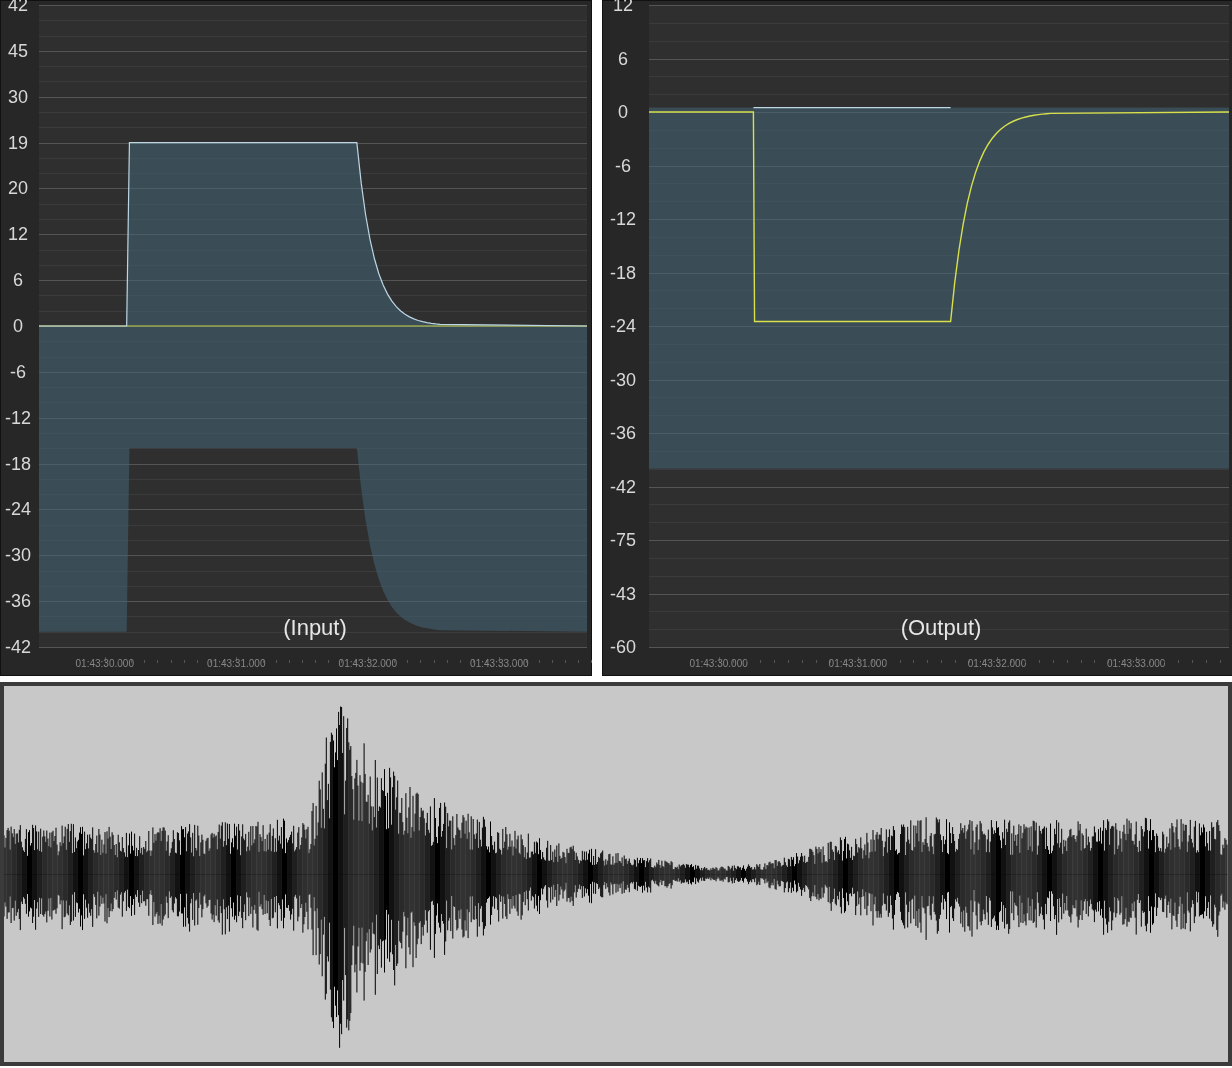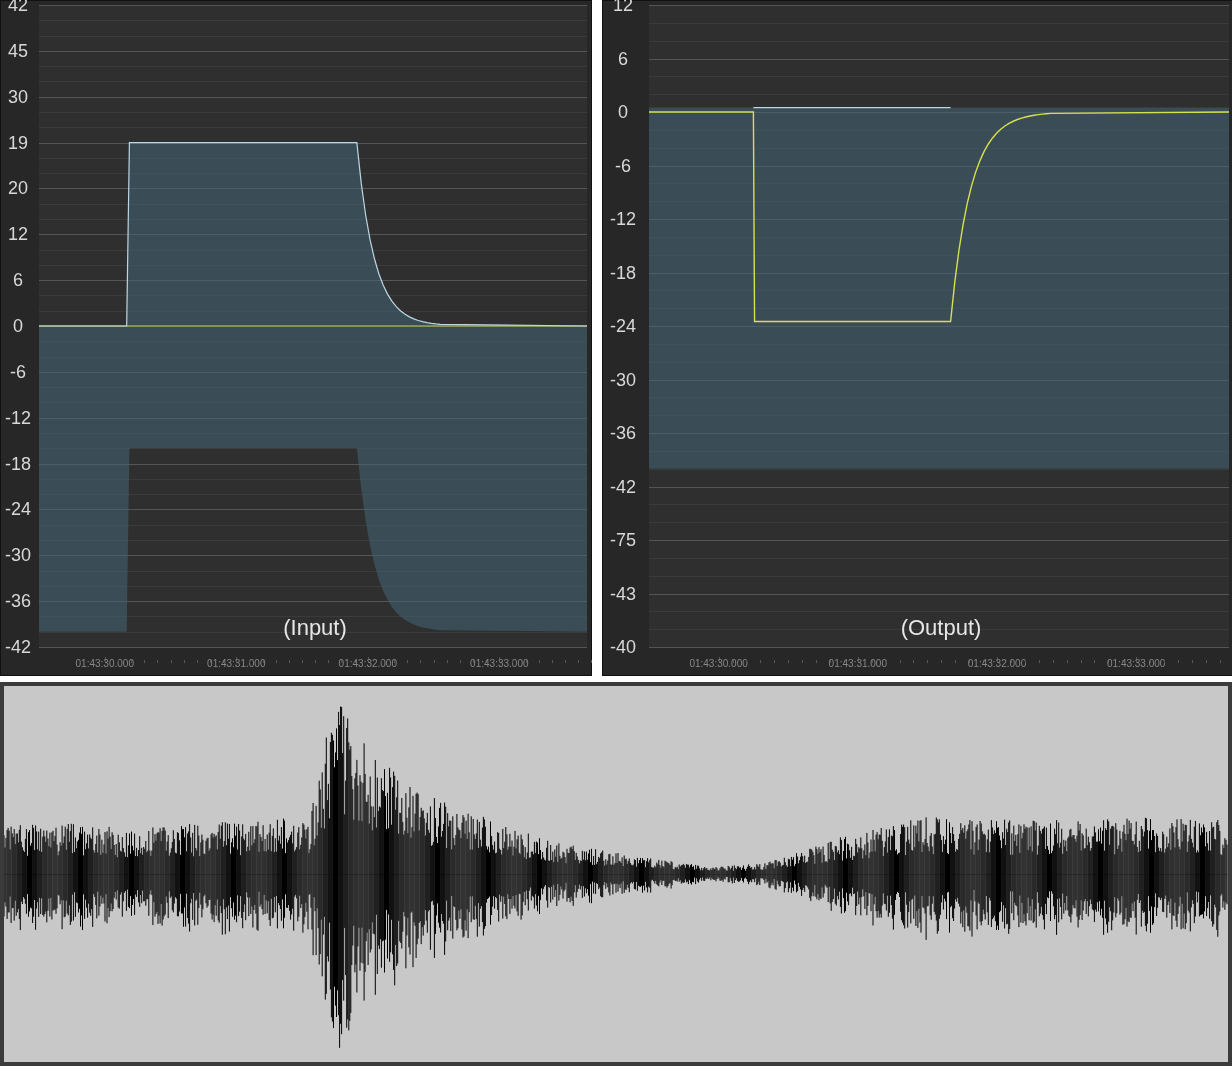--- a/index.html
+++ b/index.html
@@ -233,21 +233,21 @@
       <div class="ylabel r" style="top:111px">0</div>
       <div class="ylabel r" style="top:164.5px">-6</div>
       <div class="ylabel r" style="top:218px">-12</div>
       <div class="ylabel r" style="top:271.5px">-18</div>
       <div class="ylabel r" style="top:325px">-24</div>
       <div class="ylabel r" style="top:378.5px">-30</div>
       <div class="ylabel r" style="top:432px">-36</div>
       <div class="ylabel r" style="top:485.5px">-42</div>
       <div class="ylabel r" style="top:539px">-75</div>
       <div class="ylabel r" style="top:592.5px">-43</div>
-      <div class="ylabel r" style="top:646px">-40</div>
+      <div class="ylabel r" style="top:646px">-60</div>
     </div>
 
   <div class="wave-panel" style="left:0;top:682px;width:1224px;height:376px">
     <div class="wave-mid" style="top:188px"></div>
     <svg id="wave" width="1224" height="376">
         <path d="M0.0,149.4L0.0,230.4M1.0,161.5L1.0,216.3M2.0,151.9L2.0,220.6M3.1,144.1L3.1,232.9M4.1,141.9L4.1,226.4M5.1,144.7L5.1,226.4M6.1,163.5L6.1,210.5M7.1,140.6L7.1,237.0M8.2,147.3L8.2,222.2M9.2,151.1L9.2,221.8M10.2,143.1L10.2,234.6M11.2,157.9L11.2,214.7M12.2,147.7L12.2,229.8M13.3,147.4L13.3,226.3M14.3,156.4L14.3,222.9M15.3,143.8L15.3,233.0M16.3,139.1L16.3,244.1M17.3,155.7L17.3,215.6M18.4,161.3L18.4,218.0M19.4,164.4L19.4,211.1M20.4,166.0L20.4,212.8M21.4,152.9L21.4,217.8M22.4,143.1L22.4,227.8M23.5,169.8L23.5,208.1M24.5,146.2L24.5,230.7M25.5,144.1L25.5,225.4M26.5,159.6L26.5,221.6M27.5,157.1L27.5,222.4M28.6,138.8L28.6,237.0M29.6,142.0L29.6,230.7M30.6,164.1L30.6,214.0M31.6,139.4L31.6,243.8M32.6,145.4L32.6,222.6M33.7,163.3L33.7,216.2M34.7,145.6L34.7,230.9M35.7,164.9L35.7,211.8M36.7,142.7L36.7,228.0M37.7,165.9L37.7,212.4M38.8,150.7L38.8,229.0M39.8,144.5L39.8,230.6M40.8,150.3L40.8,228.1M41.8,155.9L41.8,225.5M42.8,144.5L42.8,236.4M43.9,152.5L43.9,224.8M44.9,160.2L44.9,212.5M45.9,146.6L45.9,230.5M46.9,161.3L46.9,211.9M47.9,146.3L47.9,233.5M49.0,144.8L49.0,224.7M50.0,155.1L50.0,223.8M51.0,150.0L51.0,223.6M52.0,141.7L52.0,227.8M53.0,158.6L53.0,222.3M54.1,169.3L54.1,208.8M55.1,165.3L55.1,209.7M56.1,156.2L56.1,218.3M57.1,159.8L57.1,214.4M58.1,139.6L58.1,243.2M59.2,157.2L59.2,214.4M60.2,150.4L60.2,231.3M61.2,140.7L61.2,230.6M62.2,163.8L62.2,214.7M63.2,142.9L63.2,227.5M64.3,138.0L64.3,229.3M65.3,155.9L65.3,219.4M66.3,145.1L66.3,239.0M67.3,137.8L67.3,235.7M68.3,167.1L68.3,208.6M69.4,138.2L69.4,234.6M70.4,166.0L70.4,206.2M71.4,151.4L71.4,230.9M72.4,162.2L72.4,216.4M73.4,155.4L73.4,217.2M74.5,153.8L74.5,226.5M75.5,146.6L75.5,222.8M76.5,141.2L76.5,240.5M77.5,147.9L77.5,229.4M78.5,140.8L78.5,244.1M79.6,169.4L79.6,208.3M80.6,145.6L80.6,232.9M81.6,163.2L81.6,213.7M82.6,157.3L82.6,221.7M83.6,148.6L83.6,231.7M84.7,162.4L84.7,217.7M85.7,148.4L85.7,226.7M86.7,151.7L86.7,229.8M87.7,153.1L87.7,223.1M88.7,141.4L88.7,240.9M89.8,164.2L89.8,208.1M90.8,166.7L90.8,210.9M91.8,158.0L91.8,218.9M92.8,149.6L92.8,232.4M93.8,166.4L93.8,205.7M94.9,143.0L94.9,229.6M95.9,148.5L95.9,220.5M96.9,169.0L96.9,209.6M97.9,153.7L97.9,217.8M98.9,166.8L98.9,211.7M100.0,158.4L100.0,217.5M101.0,146.1L101.0,235.5M102.0,167.6L102.0,208.2M103.0,145.3L103.0,237.3M104.0,152.7L104.0,222.0M105.1,140.9L105.1,231.1M106.1,150.7L106.1,225.1M107.1,163.0L107.1,217.5M108.1,146.3L108.1,225.3M109.1,148.9L109.1,223.0M110.2,159.0L110.2,211.8M111.2,169.0L111.2,206.0M112.2,158.0L112.2,213.6M113.2,171.2L113.2,204.4M114.2,148.7L114.2,221.5M115.3,156.3L115.3,222.6M116.3,164.8L116.3,208.6M117.3,165.6L117.3,206.3M118.3,151.1L118.3,230.7M119.3,162.1L119.3,215.3M120.4,166.4L120.4,206.7M121.4,170.7L121.4,204.9M122.4,146.9L122.4,224.9M123.4,171.1L123.4,203.6M124.4,159.3L124.4,220.9M125.5,147.5L125.5,222.2M126.5,167.7L126.5,210.1M127.5,145.6L127.5,229.8M128.5,159.8L128.5,218.9M129.5,164.4L129.5,213.0M130.6,147.6L130.6,228.9M131.6,170.0L131.6,208.6M132.6,161.8L132.6,210.9M133.6,170.2L133.6,204.1M134.6,164.0L134.6,216.5M135.7,150.2L135.7,220.9M136.7,167.2L136.7,209.0M137.7,161.8L137.7,217.2M138.7,168.7L138.7,204.6M139.7,161.0L139.7,215.3M140.8,162.8L140.8,215.2M141.8,155.0L141.8,219.7M142.8,166.2L142.8,213.2M143.8,164.7L143.8,213.1M144.8,145.0L144.8,229.8M145.9,164.5L145.9,208.3M146.9,169.9L146.9,204.3M147.9,164.6L147.9,209.1M148.9,141.4L148.9,239.0M149.9,156.8L149.9,216.1M151.0,148.1L151.0,230.6M152.0,154.7L152.0,228.0M153.0,147.3L153.0,225.9M154.0,146.1L154.0,237.9M155.0,146.7L155.0,229.7M156.1,142.2L156.1,237.5M157.1,155.1L157.1,218.1M158.1,144.9L158.1,239.6M159.1,141.4L159.1,233.5M160.1,141.5L160.1,230.3M161.2,144.6L161.2,228.5M162.2,164.7L162.2,210.5M163.2,155.5L163.2,216.8M164.2,149.2L164.2,232.1M165.2,169.8L165.2,205.4M166.3,166.7L166.3,211.8M167.3,162.3L167.3,210.4M168.3,155.9L168.3,224.2M169.3,144.2L169.3,226.4M170.3,153.0L170.3,217.5M171.4,166.7L171.4,211.2M172.4,167.3L172.4,212.7M173.4,146.2L173.4,230.2M174.4,147.0L174.4,230.4M175.4,154.3L175.4,225.6M176.5,168.8L176.5,207.9M177.5,140.1L177.5,227.4M178.5,143.3L178.5,227.5M179.5,143.0L179.5,240.8M180.5,151.3L180.5,221.4M181.6,141.1L181.6,240.6M182.6,165.3L182.6,207.7M183.6,147.5L183.6,231.9M184.6,145.4L184.6,237.7M185.6,138.1L185.6,245.6M186.7,151.4L186.7,217.3M187.7,166.6L187.7,212.8M188.7,146.8L188.7,233.9M189.7,170.3L189.7,207.0M190.7,138.9L190.7,239.5M191.8,162.0L191.8,214.7M192.8,164.4L192.8,213.4M193.8,139.7L193.8,238.8M194.8,149.5L194.8,222.0M195.8,170.1L195.8,206.7M196.9,156.4L196.9,218.6M197.9,148.6L197.9,231.4M198.9,153.8L198.9,223.2M199.9,167.5L199.9,210.4M200.9,168.1L200.9,208.7M202.0,154.8L202.0,217.3M203.0,152.5L203.0,221.7M204.0,151.8L204.0,219.9M205.0,164.9L205.0,214.0M206.0,162.4L206.0,213.7M207.1,148.4L207.1,227.5M208.1,146.9L208.1,233.5M209.1,151.6L209.1,228.8M210.1,147.8L210.1,236.1M211.1,150.6L211.1,219.3M212.2,149.4L212.2,229.7M213.2,163.3L213.2,213.5M214.2,146.0L214.2,234.4M215.2,138.5L215.2,236.7M216.2,152.7L216.2,220.1M217.3,139.7L217.3,227.1M218.3,136.2L218.3,248.7M219.3,160.7L219.3,213.3M220.3,155.0L220.3,223.3M221.3,136.3L221.3,248.3M222.4,159.2L222.4,221.3M223.4,137.5L223.4,233.1M224.4,152.8L224.4,219.6M225.4,138.0L225.4,245.6M226.4,167.7L226.4,211.1M227.5,156.4L227.5,222.3M228.5,152.3L228.5,230.7M229.5,161.3L229.5,216.5M230.5,137.7L230.5,233.7M231.5,149.7L231.5,229.7M232.6,140.7L232.6,236.2M233.6,163.5L233.6,209.3M234.6,138.0L234.6,230.1M235.6,144.5L235.6,225.7M236.6,169.2L236.6,210.1M237.7,150.4L237.7,231.9M238.7,138.3L238.7,242.2M239.7,152.5L239.7,226.0M240.7,154.2L240.7,218.4M241.7,147.9L241.7,234.2M242.8,165.3L242.8,206.4M243.8,160.7L243.8,211.4M244.8,145.8L244.8,230.1M245.8,164.5L245.8,211.5M246.8,140.2L246.8,227.9M247.9,159.4L247.9,220.5M248.9,140.0L248.9,241.5M249.9,157.1L249.9,224.0M250.9,153.3L250.9,218.9M251.9,140.1L251.9,227.6M253.0,140.4L253.0,243.7M254.0,135.8L254.0,244.8M255.0,165.9L255.0,205.8M256.0,148.2L256.0,220.6M257.0,151.1L257.0,218.3M258.1,155.1L258.1,223.1M259.1,139.2L259.1,228.8M260.1,165.2L260.1,208.9M261.1,153.0L261.1,228.0M262.1,165.5L262.1,214.4M263.2,148.6L263.2,227.3M264.2,163.6L264.2,215.2M265.2,146.6L265.2,234.0M266.2,138.2L266.2,240.0M267.2,165.2L267.2,212.9M268.3,149.9L268.3,232.3M269.3,142.4L269.3,231.7M270.3,166.1L270.3,211.0M271.3,152.2L271.3,226.3M272.3,165.6L272.3,210.0M273.4,133.8L273.4,242.4M274.4,154.5L274.4,217.0M275.4,149.7L275.4,219.3M276.4,157.7L276.4,223.0M277.4,141.1L277.4,234.8M278.5,162.6L278.5,213.4M279.5,132.6L279.5,242.3M280.5,134.7L280.5,231.8M281.5,167.1L281.5,208.4M282.5,152.4L282.5,221.7M283.6,156.5L283.6,222.0M284.6,154.1L284.6,219.0M285.6,151.3L285.6,224.9M286.6,148.9L286.6,233.6M287.6,145.6L287.6,228.4M288.7,157.3L288.7,222.8M289.7,139.8L289.7,244.7M290.7,165.4L290.7,210.7M291.7,163.6L291.7,208.8M292.7,161.1L292.7,212.4M293.8,146.6L293.8,235.3M294.8,141.1L294.8,230.7M295.8,163.3L295.8,209.6M296.8,158.9L296.8,222.1M297.8,151.4L297.8,218.1M298.9,137.1L298.9,246.7M299.9,138.6L299.9,238.3M300.9,143.7L300.9,231.0M301.9,152.5L301.9,216.8M302.9,143.2L302.9,225.8M304.0,140.8L304.0,243.4M305.0,167.1L305.0,208.9M306.0,163.2L306.0,207.9M307.0,158.0L307.0,221.8M308.0,125.0L308.0,243.6M309.1,117.0L309.1,269.2M310.1,159.5L310.1,211.1M311.1,152.8L311.1,225.2M312.1,119.9L312.1,269.1M313.1,149.5L313.1,222.3M314.2,136.4L314.2,242.1M315.2,94.7L315.2,278.5M316.2,103.4L316.2,268.1M317.2,141.8L317.2,233.7M318.2,86.4L318.2,290.3M319.3,122.8L319.3,248.6M320.3,142.4L320.3,230.9M321.3,77.7L321.3,313.6M322.3,51.5L322.3,307.8M323.3,114.1L323.3,270.4M324.4,97.8L324.4,275.5M325.4,132.3L325.4,236.7M326.4,55.9L326.4,303.6M327.4,46.7L327.4,331.3M328.4,48.8L328.4,335.6M329.5,54.5L329.5,342.1M330.5,81.3L330.5,300.7M331.5,66.4L331.5,319.7M332.5,42.4L332.5,331.0M333.5,74.1L333.5,304.4M334.6,25.9L334.6,329.2M335.6,39.0L335.6,361.8M336.6,20.5L336.6,337.8M337.6,21.0L337.6,348.2M338.6,67.0L338.6,294.1M339.7,30.2L339.7,314.6M340.7,128.3L340.7,241.9M341.7,94.6L341.7,289.1M342.7,42.0L342.7,341.7M343.7,32.4L343.7,333.4M344.8,56.3L344.8,344.4M345.8,63.7L345.8,334.9M346.8,60.1L346.8,327.0M347.8,90.0L347.8,279.1M348.8,103.2L348.8,259.6M349.9,133.7L349.9,239.8M350.9,92.4L350.9,286.3M351.9,86.9L351.9,278.5M352.9,73.9L352.9,306.5M353.9,99.6L353.9,260.5M355.0,134.6L355.0,241.8M356.0,89.2L356.0,284.7M357.0,95.7L357.0,276.7M358.0,135.1L358.0,241.6M359.0,96.9L359.0,277.5M360.1,57.3L360.1,314.6M361.1,88.0L361.1,285.9M362.1,115.7L362.1,255.2M363.1,115.9L363.1,246.6M364.1,108.8L364.1,279.0M365.2,137.6L365.2,243.2M366.2,90.5L366.2,266.5M367.2,120.3L367.2,263.4M368.2,144.3L368.2,236.4M369.2,120.5L369.2,247.6M370.3,131.1L370.3,248.3M371.3,74.0L371.3,308.8M372.3,141.5L372.3,228.7M373.3,91.5L373.3,288.0M374.3,125.0L374.3,259.5M375.4,120.4L375.4,263.1M376.4,121.5L376.4,253.2M377.4,92.2L377.4,281.7M378.4,104.0L378.4,255.3M379.4,105.1L379.4,254.5M380.5,83.1L380.5,286.5M381.5,110.0L381.5,253.6M382.5,143.2L382.5,223.9M383.5,106.8L383.5,272.6M384.5,142.3L384.5,228.4M385.6,81.8L385.6,275.8M386.6,91.4L386.6,266.3M387.6,138.7L387.6,233.8M388.6,101.2L388.6,268.3M389.6,85.6L389.6,284.0M390.7,89.8L390.7,299.4M391.7,123.7L391.7,258.9M392.7,111.3L392.7,280.0M393.7,94.5L393.7,277.5M394.7,147.7L394.7,234.8M395.8,126.7L395.8,255.4M396.8,127.0L396.8,257.0M397.8,112.0L397.8,262.5M398.8,136.1L398.8,245.7M399.8,148.7L399.8,225.9M400.9,144.7L400.9,230.5M401.9,107.2L401.9,282.3M402.9,131.7L402.9,249.4M403.9,147.2L403.9,231.8M404.9,121.4L404.9,261.3M406.0,101.0L406.0,268.5M407.0,151.8L407.0,226.7M408.0,141.1L408.0,225.6M409.0,109.8L409.0,281.2M410.0,145.4L410.0,236.3M411.1,127.6L411.1,239.8M412.1,107.8L412.1,272.0M413.1,106.7L413.1,258.3M414.1,108.1L414.1,252.6M415.1,144.5L415.1,236.9M416.2,131.0L416.2,235.2M417.2,121.8L417.2,258.1M418.2,125.2L418.2,241.1M419.2,124.4L419.2,249.6M420.2,132.4L420.2,238.8M421.3,149.5L421.3,224.1M422.3,136.8L422.3,234.6M423.3,126.9L423.3,246.7M424.3,143.8L424.3,225.4M425.3,146.8L425.3,224.0M426.4,120.4L426.4,263.8M427.4,159.9L427.4,215.7M428.4,158.8L428.4,214.8M429.4,155.9L429.4,218.9M430.4,112.1L430.4,271.9M431.5,132.0L431.5,247.9M432.5,151.0L432.5,229.5M433.5,157.1L433.5,217.4M434.5,140.4L434.5,236.7M435.5,121.9L435.5,241.6M436.6,116.9L436.6,246.5M437.6,150.7L437.6,228.1M438.6,145.0L438.6,235.0M439.6,137.9L439.6,237.7M440.6,116.5L440.6,268.9M441.7,120.6L441.7,255.5M442.7,162.1L442.7,214.6M443.7,127.1L443.7,244.3M444.7,140.4L444.7,234.6M445.7,134.5L445.7,231.8M446.8,134.8L446.8,245.1M447.8,163.4L447.8,210.0M448.8,130.3L448.8,252.6M449.8,152.1L449.8,220.2M450.8,159.2L450.8,221.0M451.9,149.1L451.9,233.9M452.9,128.0L452.9,244.3M453.9,141.5L453.9,242.3M454.9,143.6L454.9,224.5M455.9,144.3L455.9,232.8M457.0,152.1L457.0,223.4M458.0,136.7L458.0,243.5M459.0,129.1L459.0,251.5M460.0,131.4L460.0,250.4M461.0,147.7L461.0,234.4M462.1,134.7L462.1,244.6M463.1,152.8L463.1,223.3M464.1,127.7L464.1,252.1M465.1,146.3L465.1,226.2M466.1,163.5L466.1,210.5M467.2,130.3L467.2,236.2M468.2,163.7L468.2,210.3M469.2,133.0L469.2,233.3M470.2,148.4L470.2,233.9M471.2,152.9L471.2,219.9M472.3,147.4L472.3,233.1M473.3,133.5L473.3,250.7M474.3,161.9L474.3,217.1M475.3,135.9L475.3,240.6M476.3,153.7L476.3,222.7M477.4,160.4L477.4,220.1M478.4,141.6L478.4,236.1M479.4,130.8L479.4,249.5M480.4,133.4L480.4,242.8M481.4,140.7L481.4,240.2M482.5,160.2L482.5,216.6M483.5,163.5L483.5,213.0M484.5,160.6L484.5,212.0M485.5,166.3L485.5,210.6M486.5,135.5L486.5,238.6M487.6,150.1L487.6,229.0M488.6,159.1L488.6,220.6M489.6,163.6L489.6,210.1M490.6,155.6L490.6,222.7M491.6,167.2L491.6,211.1M492.7,166.6L492.7,212.3M493.7,146.1L493.7,223.9M494.7,147.0L494.7,235.6M495.7,162.7L495.7,208.6M496.7,164.0L496.7,215.8M497.8,168.4L497.8,210.2M498.8,142.9L498.8,232.6M499.8,162.0L499.8,210.6M500.8,155.7L500.8,218.0M501.8,141.0L501.8,230.4M502.9,148.3L502.9,233.1M503.9,163.7L503.9,208.2M504.9,160.7L504.9,213.0M505.9,147.8L505.9,227.9M506.9,160.7L506.9,213.1M508.0,154.5L508.0,222.6M509.0,169.5L509.0,210.0M510.0,160.6L510.0,219.8M511.0,144.9L511.0,222.5M512.0,162.5L512.0,209.1M513.1,153.4L513.1,225.5M514.1,149.6L514.1,229.8M515.1,166.8L515.1,207.7M516.1,168.3L516.1,208.3M517.1,148.6L517.1,233.7M518.2,153.3L518.2,229.3M519.2,159.2L519.2,215.8M520.2,171.3L520.2,206.0M521.2,161.1L521.2,219.2M522.2,173.0L522.2,204.7M523.3,166.5L523.3,213.2M524.3,147.6L524.3,224.5M525.3,171.8L525.3,204.7M526.3,171.3L526.3,201.5M527.3,165.7L527.3,214.6M528.4,165.5L528.4,209.9M529.4,168.3L529.4,211.2M530.4,155.8L530.4,222.6M531.4,166.9L531.4,208.2M532.4,155.5L532.4,219.6M533.5,156.6L533.5,225.3M534.5,168.2L534.5,209.9M535.5,152.2L535.5,228.0M536.5,164.0L536.5,214.2M537.5,173.2L537.5,202.4M538.6,166.0L538.6,208.4M539.6,171.4L539.6,202.8M540.6,173.6L540.6,200.5M541.6,174.5L541.6,199.0M542.6,161.7L542.6,214.5M543.7,154.8L543.7,221.6M544.7,174.5L544.7,201.1M545.7,174.9L545.7,201.7M546.7,159.0L546.7,216.5M547.7,174.0L547.7,200.7M548.8,165.6L548.8,213.6M549.8,176.2L549.8,198.8M550.8,163.5L550.8,210.9M551.8,170.8L551.8,204.0M552.8,159.5L552.8,220.0M553.9,175.8L553.9,198.0M554.9,157.4L554.9,214.6M555.9,169.8L555.9,208.8M556.9,172.9L556.9,200.5M557.9,171.8L557.9,203.5M559.0,165.8L559.0,212.6M560.0,166.7L560.0,205.3M561.0,171.1L561.0,203.6M562.0,177.2L562.0,196.8M563.0,162.8L563.0,215.6M564.1,166.9L564.1,212.0M565.1,167.1L565.1,211.9M566.1,161.5L566.1,216.3M567.1,160.7L567.1,210.7M568.1,162.9L568.1,214.9M569.2,159.7L569.2,219.9M570.2,165.2L570.2,206.4M571.2,174.0L571.2,199.2M572.2,166.8L572.2,211.6M573.2,170.4L573.2,206.1M574.3,173.8L574.3,202.8M575.3,177.4L575.3,198.6M576.3,174.4L576.3,203.4M577.3,175.0L577.3,200.1M578.3,164.8L578.3,211.9M579.4,173.6L579.4,200.2M580.4,165.5L580.4,210.5M581.4,174.3L581.4,202.3M582.4,165.5L582.4,207.2M583.4,173.7L583.4,203.1M584.5,167.5L584.5,209.7M585.5,163.8L585.5,216.6M586.5,176.2L586.5,197.9M587.5,162.8L587.5,217.2M588.5,178.9L588.5,195.7M589.6,170.0L589.6,207.6M590.6,178.9L590.6,196.4M591.6,163.2L591.6,207.9M592.6,178.2L592.6,197.2M593.6,176.0L593.6,198.1M594.7,170.9L594.7,203.1M595.7,172.1L595.7,201.5M596.7,167.4L596.7,210.3M597.7,166.3L597.7,211.2M598.7,164.5L598.7,211.3M599.8,174.7L599.8,199.2M600.8,179.6L600.8,196.0M601.8,173.2L601.8,202.8M602.8,178.5L602.8,197.2M603.8,174.6L603.8,201.3M604.9,168.2L604.9,206.5M605.9,167.8L605.9,209.5M606.9,178.4L606.9,196.4M607.9,178.9L607.9,198.5M608.9,170.3L608.9,208.4M610.0,178.7L610.0,198.1M611.0,177.1L611.0,197.7M612.0,167.4L612.0,206.7M613.0,176.8L613.0,197.8M614.0,167.0L614.0,205.6M615.1,174.9L615.1,198.5M616.1,175.3L616.1,202.1M617.1,177.1L617.1,197.4M618.1,171.4L618.1,207.8M619.1,180.0L619.1,195.3M620.2,169.5L620.2,206.9M621.2,173.2L621.2,203.3M622.2,172.7L622.2,203.8M623.2,177.8L623.2,198.8M624.2,174.9L624.2,201.8M625.3,172.5L625.3,206.2M626.3,176.9L626.3,197.4M627.3,178.7L627.3,196.0M628.3,179.4L628.3,197.5M629.3,178.6L629.3,195.9M630.4,173.3L630.4,202.9M631.4,174.1L631.4,203.5M632.4,180.7L632.4,195.9M633.4,171.8L633.4,204.8M634.4,177.2L634.4,199.8M635.5,174.1L635.5,200.6M636.5,172.0L636.5,200.9M637.5,177.1L637.5,199.8M638.5,172.1L638.5,206.7M639.5,174.3L639.5,199.7M640.6,174.1L640.6,204.5M641.6,181.1L641.6,195.8M642.6,175.1L642.6,201.5M643.6,172.1L643.6,206.4M644.6,176.3L644.6,200.6M645.7,174.2L645.7,201.7M646.7,172.5L646.7,206.6M647.7,181.0L647.7,194.5M648.7,181.5L648.7,193.7M649.7,181.6L649.7,195.4M650.8,179.6L650.8,197.6M651.8,181.2L651.8,194.8M652.8,176.5L652.8,198.3M653.8,178.3L653.8,199.3M654.8,173.9L654.8,200.4M655.9,179.0L655.9,196.4M656.9,181.7L656.9,193.9M657.9,174.7L657.9,199.0M658.9,180.0L658.9,194.9M659.9,181.2L659.9,194.7M661.0,174.7L661.0,200.3M662.0,175.7L662.0,200.0M663.0,175.9L663.0,201.7M664.0,177.1L664.0,200.1M665.0,177.3L665.0,197.9M666.1,179.0L666.1,197.0M667.1,175.2L667.1,202.6M668.1,176.2L668.1,199.2M669.1,183.1L669.1,193.9M670.1,183.2L670.1,193.8M671.2,181.0L671.2,195.0M672.2,181.9L672.2,194.6M673.2,180.7L673.2,195.6M674.2,183.2L674.2,192.2M675.2,178.5L675.2,195.7M676.3,180.5L676.3,194.3M677.3,179.3L677.3,197.6M678.3,179.0L678.3,196.3M679.3,177.9L679.3,196.9M680.3,179.2L680.3,196.5M681.4,181.7L681.4,193.4M682.4,178.1L682.4,196.3M683.4,178.6L683.4,195.6M684.4,178.7L684.4,198.1M685.4,181.3L685.4,193.9M686.5,179.1L686.5,197.3M687.5,178.1L687.5,198.6M688.5,181.0L688.5,195.9M689.5,180.2L689.5,196.3M690.5,183.7L690.5,191.6M691.6,178.9L691.6,198.1M692.6,182.7L692.6,192.4M693.6,179.7L693.6,195.5M694.6,179.8L694.6,196.6M695.6,182.4L695.6,193.6M696.7,184.2L696.7,191.9M697.7,181.9L697.7,194.8M698.7,184.3L698.7,191.4M699.7,182.3L699.7,194.7M700.7,181.0L700.7,195.0M701.8,182.6L701.8,192.5M702.8,182.0L702.8,192.9M703.8,184.0L703.8,191.7M704.8,183.7L704.8,193.0M705.8,184.5L705.8,191.5M706.9,182.4L706.9,194.3M707.9,184.0L707.9,191.9M708.9,181.7L708.9,193.2M709.9,182.4L709.9,194.0M710.9,183.1L710.9,193.8M712.0,181.1L712.0,195.3M713.0,182.2L713.0,193.0M714.0,184.6L714.0,191.1M715.0,184.3L715.0,192.5M716.0,182.3L716.0,194.7M717.1,180.8L717.1,194.7M718.1,180.7L718.1,193.9M719.1,181.4L719.1,195.7M720.1,182.7L720.1,192.6M721.1,182.7L721.1,193.5M722.2,184.4L722.2,191.1M723.2,184.6L723.2,190.8M724.2,179.9L724.2,196.3M725.2,180.8L725.2,196.2M726.2,183.3L726.2,191.9M727.3,181.9L727.3,194.8M728.3,179.8L728.3,197.4M729.3,184.8L729.3,191.5M730.3,179.4L730.3,197.0M731.3,181.9L731.3,194.1M732.4,183.2L732.4,192.3M733.4,180.3L733.4,194.9M734.4,180.3L734.4,195.9M735.4,181.7L735.4,195.5M736.4,181.2L736.4,194.4M737.5,183.9L737.5,191.9M738.5,181.8L738.5,194.9M739.5,179.4L739.5,196.5M740.5,182.9L740.5,192.5M741.5,184.7L741.5,191.7M742.6,182.7L742.6,193.1M743.6,180.7L743.6,195.6M744.6,178.4L744.6,198.2M745.6,180.0L745.6,196.0M746.6,181.8L746.6,194.4M747.7,181.1L747.7,196.3M748.7,183.6L748.7,193.1M749.7,183.3L749.7,193.3M750.7,181.1L750.7,196.2M751.7,183.4L751.7,192.2M752.8,178.2L752.8,199.2M753.8,179.5L753.8,198.2M754.8,181.0L754.8,195.6M755.8,178.1L755.8,199.0M756.8,183.3L756.8,192.1M757.9,183.7L757.9,192.6M758.9,183.8L758.9,192.4M759.9,181.1L759.9,193.9M760.9,177.4L760.9,197.4M761.9,183.0L761.9,192.7M763.0,179.0L763.0,196.6M764.0,179.5L764.0,195.2M765.0,176.4L765.0,201.4M766.0,175.7L766.0,202.3M767.0,177.8L767.0,199.3M768.1,177.2L768.1,196.8M769.1,177.3L769.1,199.3M770.1,182.3L770.1,193.0M771.1,174.1L771.1,202.9M772.1,174.0L772.1,203.8M773.2,179.9L773.2,194.7M774.2,175.7L774.2,198.4M775.2,175.2L775.2,200.4M776.2,176.8L776.2,200.2M777.2,180.4L777.2,194.8M778.3,179.4L778.3,195.2M779.3,178.9L779.3,196.0M780.3,171.7L780.3,206.4M781.3,176.2L781.3,202.1M782.3,179.3L782.3,196.6M783.4,180.9L783.4,195.5M784.4,172.8L784.4,206.2M785.4,173.4L785.4,202.2M786.4,180.2L786.4,196.3M787.4,170.9L787.4,206.8M788.5,173.7L788.5,201.7M789.5,171.2L789.5,205.2M790.5,180.2L790.5,194.5M791.5,178.0L791.5,198.4M792.5,167.1L792.5,206.4M793.6,170.5L793.6,205.2M794.6,177.3L794.6,196.9M795.6,174.2L795.6,200.8M796.6,170.7L796.6,203.4M797.6,167.0L797.6,209.9M798.7,170.2L798.7,204.0M799.7,175.9L799.7,201.9M800.7,169.7L800.7,205.9M801.7,177.0L801.7,199.1M802.7,175.9L802.7,199.8M803.8,175.7L803.8,201.4M804.8,170.9L804.8,203.4M805.8,162.8L805.8,211.9M806.8,162.9L806.8,215.1M807.8,163.8L807.8,210.2M808.9,165.8L808.9,206.5M809.9,169.2L809.9,210.3M810.9,177.9L810.9,199.0M811.9,160.6L811.9,210.8M812.9,162.9L812.9,213.2M814.0,167.5L814.0,208.0M815.0,161.1L815.0,214.3M816.0,166.1L816.0,211.9M817.0,163.1L817.0,212.9M818.0,176.7L818.0,201.5M819.1,160.5L819.1,211.5M820.1,169.0L820.1,207.3M821.1,175.8L821.1,198.6M822.1,175.1L822.1,200.4M823.1,176.3L823.1,201.8M824.2,156.9L824.2,216.1M825.2,173.0L825.2,200.9M826.2,155.8L826.2,217.4M827.2,155.8L827.2,224.9M828.2,163.6L828.2,215.9M829.3,165.8L829.3,213.0M830.3,174.1L830.3,202.6M831.3,159.9L831.3,217.7M832.3,160.5L832.3,219.4M833.3,166.4L833.3,209.9M834.4,164.3L834.4,213.5M835.4,168.1L835.4,205.7M836.4,151.4L836.4,220.9M837.4,154.1L837.4,227.5M838.4,174.6L838.4,202.4M839.5,165.0L839.5,212.1M840.5,153.0L840.5,226.8M841.5,150.8L841.5,225.2M842.5,172.4L842.5,206.7M843.5,157.7L843.5,215.4M844.6,158.3L844.6,219.2M845.6,164.3L845.6,207.9M846.6,171.8L846.6,207.3M847.6,160.8L847.6,210.3M848.6,174.0L848.6,201.7M849.7,169.7L849.7,208.0M850.7,170.2L850.7,207.4M851.7,152.8L851.7,229.1M852.7,158.1L852.7,220.0M853.7,166.5L853.7,205.5M854.8,161.2L854.8,218.4M855.8,162.4L855.8,211.6M856.8,151.4L856.8,229.4M857.8,162.3L857.8,211.0M858.8,172.5L858.8,203.3M859.9,164.3L859.9,210.3M860.9,158.4L860.9,222.9M861.9,169.2L861.9,206.1M862.9,146.9L862.9,229.2M863.9,156.5L863.9,219.9M865.0,172.2L865.0,206.9M866.0,166.3L866.0,207.6M867.0,153.5L867.0,225.2M868.0,165.6L868.0,208.1M869.0,144.0L869.0,239.5M870.1,153.8L870.1,218.4M871.1,165.4L871.1,210.7M872.1,148.7L872.1,225.2M873.1,146.1L873.1,231.7M874.1,153.2L874.1,225.1M875.2,148.6L875.2,231.6M876.2,148.8L876.2,227.9M877.2,142.0L877.2,231.7M878.2,154.8L878.2,219.6M879.2,170.1L879.2,207.4M880.3,161.2L880.3,217.7M881.3,155.5L881.3,218.2M882.3,143.4L882.3,224.5M883.3,166.6L883.3,209.7M884.3,151.0L884.3,230.8M885.4,143.4L885.4,226.8M886.4,164.1L886.4,209.7M887.4,149.6L887.4,219.1M888.4,150.2L888.4,232.6M889.4,140.1L889.4,243.7M890.5,144.1L890.5,228.8M891.5,164.7L891.5,214.0M892.5,163.4L892.5,208.2M893.5,168.4L893.5,205.9M894.5,167.1L894.5,206.9M895.6,166.6L895.6,211.0M896.6,148.0L896.6,225.8M897.6,138.6L897.6,234.2M898.6,140.8L898.6,236.7M899.6,138.5L899.6,239.3M900.7,141.1L900.7,242.5M901.7,169.0L901.7,206.3M902.7,155.8L902.7,218.7M903.7,140.8L903.7,241.5M904.7,153.6L904.7,226.1M905.8,157.6L905.8,215.4M906.8,134.3L906.8,237.4M907.8,164.0L907.8,213.7M908.8,164.8L908.8,212.6M909.8,139.4L909.8,232.8M910.9,161.1L910.9,209.6M911.9,139.7L911.9,240.0M912.9,147.3L912.9,225.1M913.9,134.5L913.9,241.9M914.9,155.3L914.9,222.8M916.0,134.8L916.0,236.6M917.0,134.2L917.0,246.6M918.0,166.0L918.0,210.1M919.0,156.2L919.0,221.4M920.0,158.9L920.0,222.3M921.1,153.0L921.1,227.4M922.1,131.3L922.1,253.9M923.1,157.0L923.1,220.4M924.1,160.6L924.1,219.9M925.1,165.2L925.1,210.1M926.2,149.8L926.2,229.3M927.2,147.0L927.2,233.8M928.2,160.5L928.2,217.7M929.2,168.1L929.2,210.3M930.2,148.4L930.2,225.9M931.3,147.9L931.3,228.5M932.3,131.5L932.3,234.6M933.3,133.4L933.3,247.7M934.3,136.4L934.3,245.1M935.3,133.3L935.3,232.8M936.4,148.4L936.4,228.8M937.4,154.1L937.4,216.5M938.4,166.1L938.4,209.1M939.4,150.1L939.4,223.5M940.4,158.1L940.4,212.8M941.5,153.7L941.5,215.5M942.5,133.2L942.5,233.1M943.5,167.0L943.5,206.6M944.5,168.2L944.5,205.9M945.5,136.3L945.5,246.6M946.6,147.1L946.6,221.2M947.6,157.1L947.6,219.9M948.6,141.1L948.6,232.2M949.6,148.0L949.6,235.0M950.6,154.9L950.6,222.6M951.7,165.7L951.7,213.3M952.7,162.9L952.7,215.7M953.7,164.0L953.7,211.8M954.7,152.9L954.7,217.7M955.7,147.8L955.7,220.6M956.8,137.2L956.8,237.5M957.8,144.3L957.8,225.8M958.8,142.0L958.8,241.2M959.8,146.7L959.8,224.4M960.8,139.3L960.8,245.7M961.9,152.8L961.9,220.7M962.9,145.3L962.9,226.8M963.9,143.3L963.9,240.2M964.9,138.5L964.9,240.4M965.9,134.1L965.9,244.6M967.0,163.3L967.0,214.4M968.0,135.2L968.0,250.6M969.0,144.7L969.0,226.1M970.0,168.5L970.0,204.0M971.0,156.3L971.0,215.3M972.1,141.0L972.1,229.5M973.1,138.5L973.1,243.4M974.1,164.1L974.1,216.4M975.1,153.5L975.1,217.8M976.1,135.0L976.1,235.7M977.2,137.4L977.2,239.3M978.2,145.3L978.2,235.0M979.2,148.4L979.2,223.6M980.2,147.7L980.2,228.2M981.2,149.1L981.2,233.5M982.3,166.1L982.3,210.0M983.3,153.3L983.3,226.4M984.3,143.6L984.3,238.9M985.3,166.3L985.3,211.8M986.3,155.6L986.3,214.6M987.4,134.1L987.4,241.0M988.4,141.4L988.4,233.2M989.4,148.1L989.4,231.7M990.4,144.3L990.4,229.7M991.4,147.0L991.4,235.3M992.5,135.2L992.5,243.9M993.5,141.8L993.5,239.7M994.5,141.1L994.5,244.0M995.5,149.5L995.5,226.2M996.5,154.3L996.5,224.8M997.6,162.2L997.6,215.9M998.6,146.2L998.6,235.8M999.6,152.5L999.6,219.3M1000.6,133.7L1000.6,242.5M1001.6,159.0L1001.6,222.1M1002.7,142.8L1002.7,238.3M1003.7,146.0L1003.7,237.8M1004.7,136.5L1004.7,247.8M1005.7,134.4L1005.7,243.1M1006.7,168.8L1006.7,205.3M1007.8,147.4L1007.8,227.2M1008.8,168.7L1008.8,205.5M1009.8,139.7L1009.8,234.2M1010.8,154.9L1010.8,216.8M1011.8,148.9L1011.8,219.3M1012.9,159.8L1012.9,220.3M1013.9,148.1L1013.9,229.4M1014.9,138.4L1014.9,241.1M1015.9,166.9L1015.9,209.6M1016.9,139.9L1016.9,236.6M1018.0,152.3L1018.0,216.9M1019.0,146.8L1019.0,237.0M1020.0,138.3L1020.0,228.3M1021.0,142.9L1021.0,235.3M1022.0,140.7L1022.0,239.4M1023.1,141.6L1023.1,227.2M1024.1,164.0L1024.1,211.7M1025.1,141.5L1025.1,234.3M1026.1,160.4L1026.1,220.1M1027.1,140.4L1027.1,234.6M1028.2,165.4L1028.2,213.2M1029.2,134.7L1029.2,237.0M1030.2,135.2L1030.2,235.7M1031.2,144.5L1031.2,223.4M1032.2,136.5L1032.2,241.6M1033.3,168.6L1033.3,206.2M1034.3,159.6L1034.3,216.8M1035.3,139.8L1035.3,230.2M1036.3,144.9L1036.3,227.6M1037.3,147.6L1037.3,220.8M1038.4,143.1L1038.4,229.1M1039.4,142.3L1039.4,233.6M1040.4,140.4L1040.4,243.4M1041.4,163.0L1041.4,217.9M1042.4,141.6L1042.4,228.2M1043.5,160.1L1043.5,211.4M1044.5,163.8L1044.5,212.2M1045.5,168.0L1045.5,205.3M1046.5,137.5L1046.5,235.0M1047.5,167.2L1047.5,205.3M1048.6,164.8L1048.6,207.8M1049.6,159.5L1049.6,220.3M1050.6,142.7L1050.6,233.2M1051.6,148.2L1051.6,229.0M1052.6,134.1L1052.6,248.9M1053.7,157.3L1053.7,213.0M1054.7,136.5L1054.7,236.4M1055.7,161.6L1055.7,212.3M1056.7,156.7L1056.7,221.0M1057.7,142.8L1057.7,233.3M1058.8,167.8L1058.8,207.6M1059.8,153.8L1059.8,227.6M1060.8,160.5L1060.8,217.0M1061.8,154.6L1061.8,224.5M1062.8,165.0L1062.8,210.0M1063.9,152.1L1063.9,224.4M1064.9,150.4L1064.9,229.7M1065.9,143.8L1065.9,231.0M1066.9,142.8L1066.9,236.5M1067.9,150.7L1067.9,228.4M1069.0,149.2L1069.0,219.1M1070.0,149.0L1070.0,221.9M1071.0,153.0L1071.0,222.4M1072.0,155.8L1072.0,214.2M1073.0,149.7L1073.0,230.5M1074.1,135.4L1074.1,241.5M1075.1,144.4L1075.1,233.8M1076.1,138.0L1076.1,229.1M1077.1,164.5L1077.1,214.3M1078.1,147.3L1078.1,234.0M1079.2,149.3L1079.2,224.5M1080.2,162.7L1080.2,215.4M1081.2,162.0L1081.2,213.0M1082.2,142.6L1082.2,228.0M1083.2,159.1L1083.2,215.2M1084.3,150.6L1084.3,230.4M1085.3,156.2L1085.3,220.2M1086.3,164.6L1086.3,213.5M1087.3,162.0L1087.3,218.0M1088.3,150.5L1088.3,223.4M1089.4,150.3L1089.4,224.5M1090.4,140.4L1090.4,236.1M1091.4,146.4L1091.4,223.7M1092.4,155.6L1092.4,225.8M1093.4,155.7L1093.4,216.2M1094.5,143.2L1094.5,225.4M1095.5,155.2L1095.5,215.2M1096.5,141.5L1096.5,229.4M1097.5,157.6L1097.5,222.8M1098.5,144.7L1098.5,231.8M1099.6,134.2L1099.6,248.8M1100.6,164.6L1100.6,214.7M1101.6,142.2L1101.6,232.5M1102.6,144.1L1102.6,238.5M1103.6,133.3L1103.6,246.8M1104.7,135.4L1104.7,235.8M1105.7,158.8L1105.7,221.3M1106.7,142.7L1106.7,225.3M1107.7,140.3L1107.7,244.3M1108.7,139.8L1108.7,234.4M1109.8,140.7L1109.8,226.6M1110.8,168.4L1110.8,211.2M1111.8,137.2L1111.8,231.4M1112.8,143.5L1112.8,227.3M1113.8,163.0L1113.8,212.3M1114.9,159.4L1114.9,214.6M1115.9,144.8L1115.9,228.7M1116.9,152.6L1116.9,226.7M1117.9,165.7L1117.9,210.2M1118.9,145.7L1118.9,238.7M1120.0,138.8L1120.0,238.1M1121.0,147.9L1121.0,233.2M1122.0,154.2L1122.0,221.8M1123.0,132.7L1123.0,240.6M1124.0,147.9L1124.0,235.3M1125.1,134.6L1125.1,236.1M1126.1,142.7L1126.1,231.2M1127.1,137.1L1127.1,232.0M1128.1,154.6L1128.1,217.4M1129.1,155.0L1129.1,225.2M1130.2,158.5L1130.2,215.6M1131.2,148.3L1131.2,231.7M1132.2,135.6L1132.2,248.6M1133.2,161.0L1133.2,213.8M1134.2,166.1L1134.2,208.0M1135.3,154.8L1135.3,217.0M1136.3,165.1L1136.3,214.3M1137.3,140.0L1137.3,240.7M1138.3,143.2L1138.3,224.8M1139.3,150.4L1139.3,226.9M1140.4,145.6L1140.4,225.9M1141.4,131.8L1141.4,239.8M1142.4,132.3L1142.4,245.4M1143.4,144.0L1143.4,237.7M1144.4,162.6L1144.4,210.2M1145.5,144.8L1145.5,225.0M1146.5,133.1L1146.5,246.8M1147.5,154.1L1147.5,220.5M1148.5,144.0L1148.5,238.8M1149.5,144.1L1149.5,237.3M1150.6,150.0L1150.6,221.2M1151.6,166.2L1151.6,207.4M1152.6,147.5L1152.6,230.0M1153.6,149.9L1153.6,221.8M1154.6,161.5L1154.6,211.1M1155.7,165.0L1155.7,211.7M1156.7,162.1L1156.7,214.1M1157.7,165.6L1157.7,211.9M1158.7,145.7L1158.7,225.8M1159.7,148.3L1159.7,226.1M1160.8,166.6L1160.8,212.8M1161.8,162.7L1161.8,209.6M1162.8,150.7L1162.8,231.7M1163.8,161.1L1163.8,219.0M1164.8,157.3L1164.8,215.6M1165.9,142.4L1165.9,227.0M1166.9,163.8L1166.9,212.7M1167.9,137.0L1167.9,243.4M1168.9,140.2L1168.9,229.3M1169.9,146.4L1169.9,229.9M1171.0,161.4L1171.0,216.6M1172.0,141.1L1172.0,234.6M1173.0,133.4L1173.0,240.9M1174.0,153.2L1174.0,228.0M1175.0,160.7L1175.0,220.4M1176.1,163.3L1176.1,210.8M1177.1,133.1L1177.1,243.3M1178.1,155.7L1178.1,217.8M1179.1,137.7L1179.1,242.4M1180.1,144.7L1180.1,227.6M1181.2,138.8L1181.2,243.2M1182.2,138.9L1182.2,237.1M1183.2,165.9L1183.2,206.3M1184.2,155.6L1184.2,224.6M1185.2,149.3L1185.2,226.6M1186.3,133.9L1186.3,245.4M1187.3,152.9L1187.3,221.4M1188.3,156.7L1188.3,214.2M1189.3,161.4L1189.3,218.0M1190.3,140.7L1190.3,237.1M1191.4,134.9L1191.4,230.5M1192.4,166.6L1192.4,205.5M1193.4,164.3L1193.4,216.4M1194.4,166.2L1194.4,206.2M1195.4,137.4L1195.4,230.4M1196.5,149.3L1196.5,229.1M1197.5,141.5L1197.5,228.7M1198.5,146.4L1198.5,228.2M1199.5,138.5L1199.5,232.4M1200.5,141.4L1200.5,225.4M1201.6,160.3L1201.6,210.3M1202.6,145.8L1202.6,230.0M1203.6,157.2L1203.6,222.0M1204.6,164.5L1204.6,216.1M1205.6,145.0L1205.6,232.7M1206.7,164.6L1206.7,209.4M1207.7,136.2L1207.7,235.2M1208.7,141.5L1208.7,240.7M1209.7,140.8L1209.7,238.2M1210.7,152.9L1210.7,218.7M1211.8,153.4L1211.8,221.4M1212.8,136.2L1212.8,243.9M1213.8,134.0L1213.8,250.8M1214.8,139.1L1214.8,229.5M1215.8,145.0L1215.8,225.5M1216.9,168.2L1216.9,209.6M1217.9,169.1L1217.9,207.8M1218.9,158.7L1218.9,221.6M1219.9,162.1L1219.9,215.4M1220.9,152.2L1220.9,223.8M1222.0,153.8L1222.0,216.5M1223.0,158.6L1223.0,218.3" stroke="#000" stroke-width="1"></path>
       </svg>
   </div>
 
 </div>

